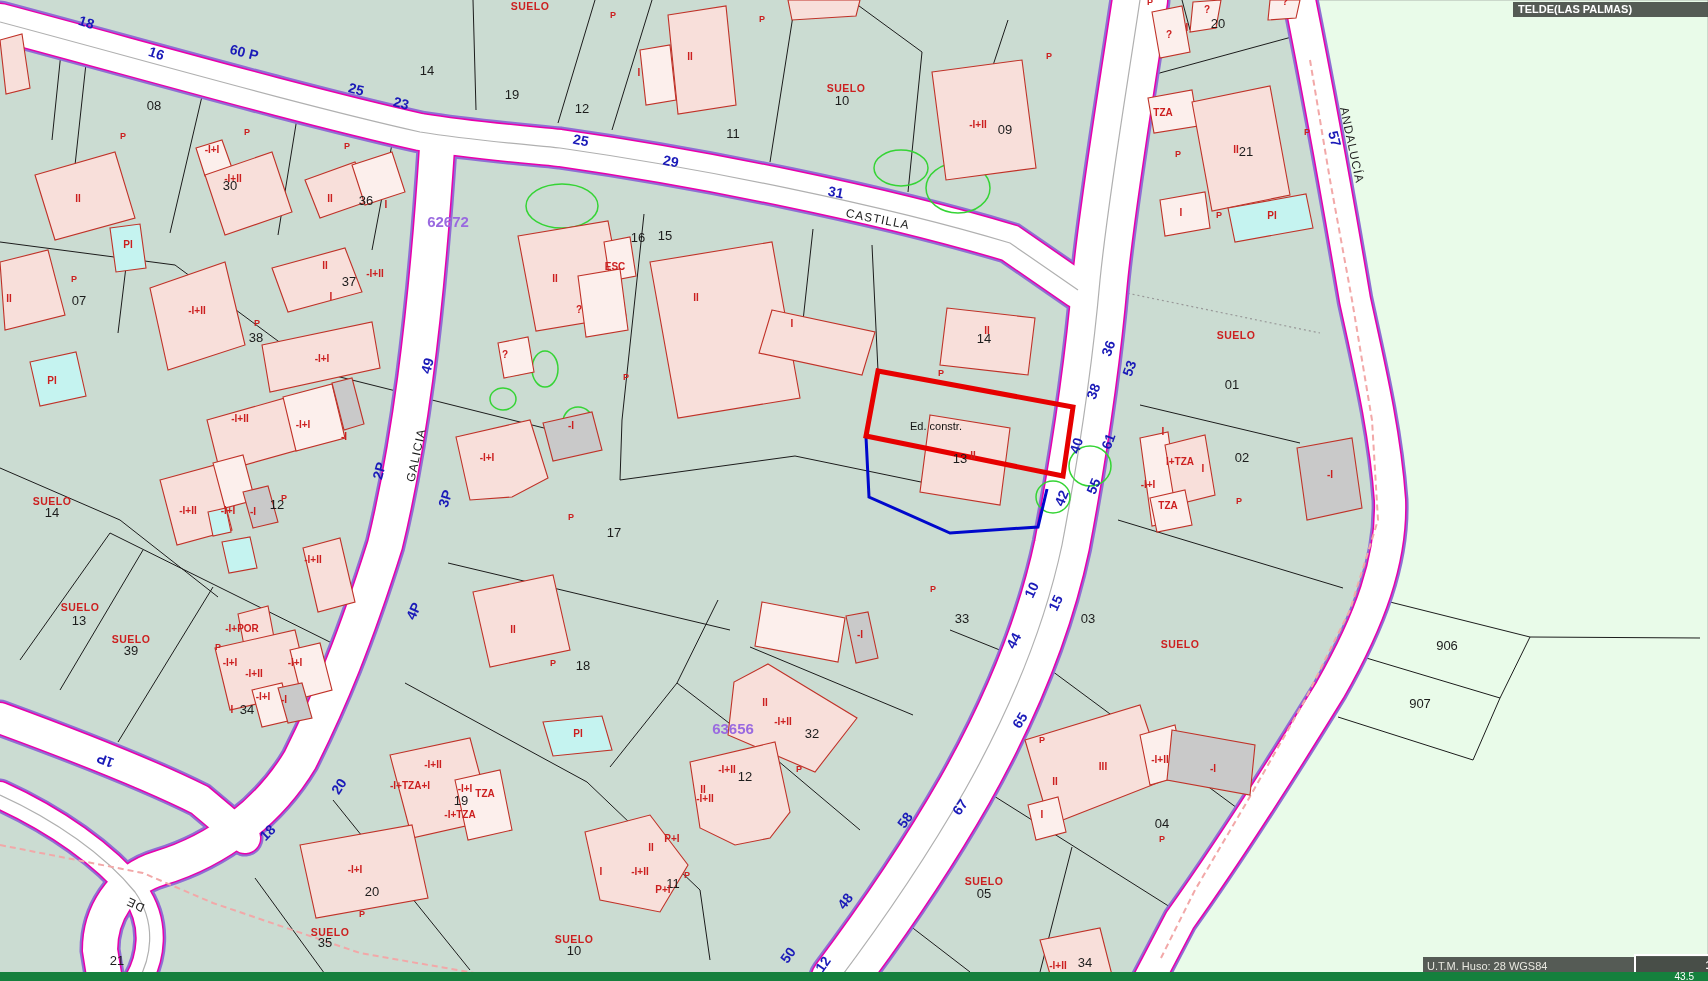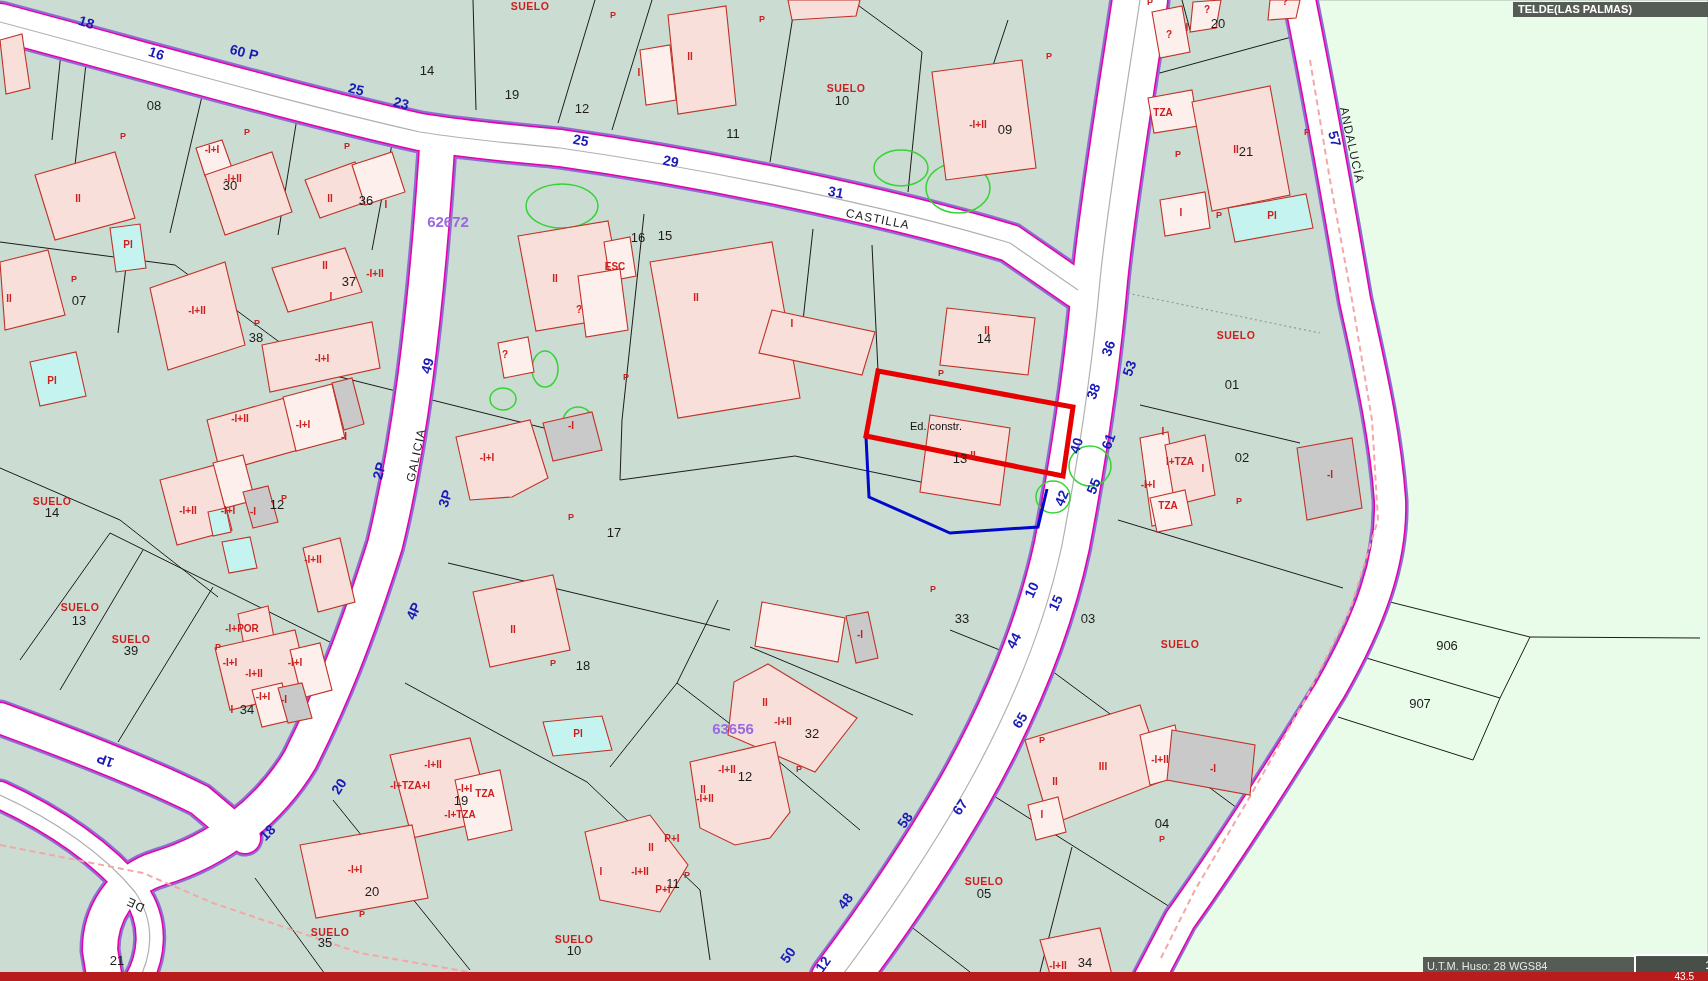--- a/index.html
+++ b/index.html
@@ -19,21 +19,21 @@
   
   .chrome{position:absolute;color:#fff;font-size:11px;font-weight:700;
           background:rgba(72,77,72,0.92);line-height:15px;padding-left:48px;}
   #muni-label{left:1513px;top:2px;width:193px;height:15px;padding-left:5px;}
   #utm-bar{left:1423px;top:957px;width:282px;height:18px;font-weight:400;
            color:#e8e8e0;padding-left:4px;line-height:18px;font-size:11px;
            border-bottom:1px dotted #dcdcd4;}
   #scale-box{left:1634px;top:954px;width:68px;height:19px;border:2px solid #fff;
              text-align:center;line-height:19px;font-size:11px;}
   #bottom-bar{position:absolute;left:0;top:972px;width:1708px;height:9px;
-              background:#b91c1c;color:#fff;font-size:10px;text-align:right;
+              background:#15803d;color:#fff;font-size:10px;text-align:right;
               padding:0;line-height:9px;}
   #coord-partial{position:absolute;right:14px;top:0;}
 </style>
 </head>
 <body>
 
 <div id="stage">
   <svg id="mapsvg" width="1708" height="981" viewBox="0 0 1708 981" xmlns="http://www.w3.org/2000/svg">
       <rect x="0" y="0" width="1708" height="981" fill="#cbdcd2"></rect>
       <polygon points="1312,0 1708,0 1708,981 1148,981 1190,915 1245,845 1300,750 1345,685 1385,610 1404,540 1402,470 1390,400 1368,330 1350,250 1330,150 1318,60" fill="#e9fbe9" stroke="#888" stroke-width="0.6"></polygon>

